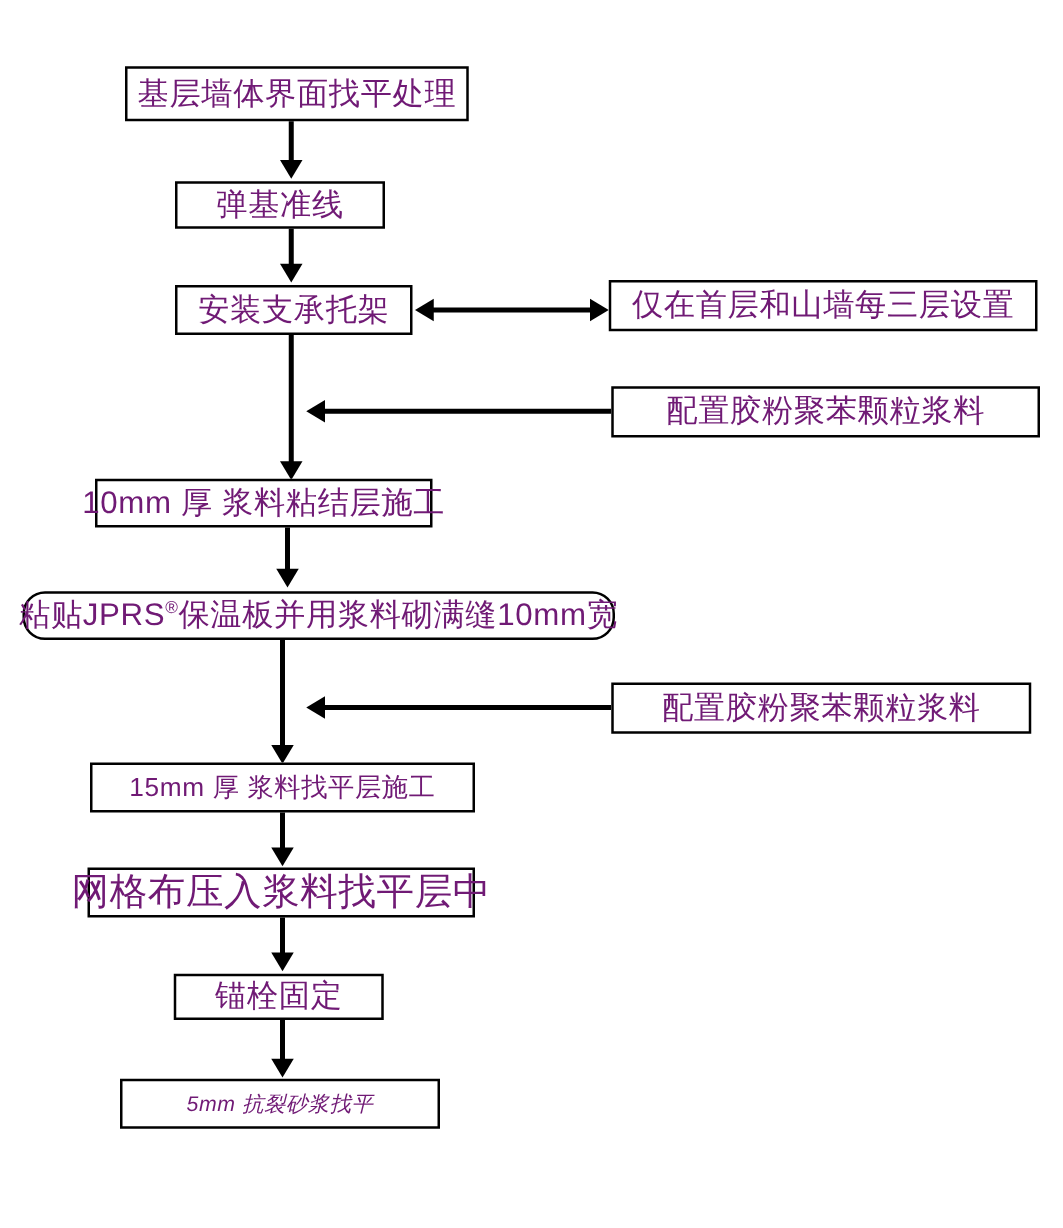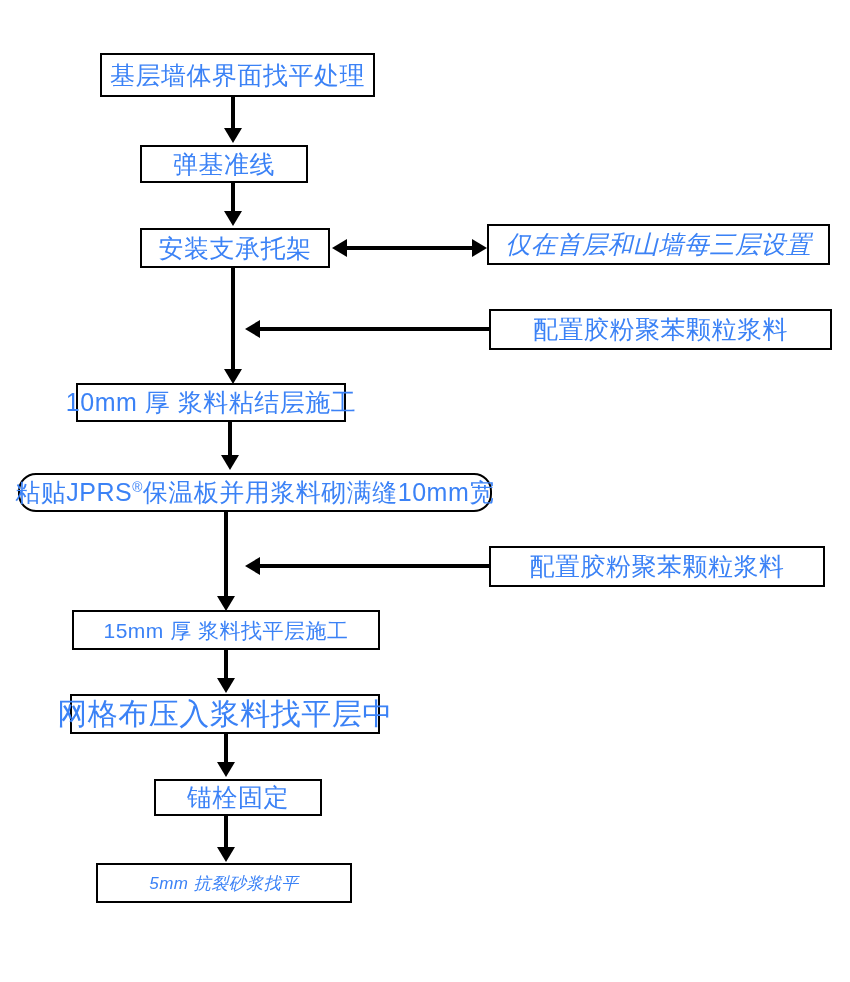--- a/index.html
+++ b/index.html
@@ -16,21 +16,21 @@
     font-family: "Liberation Sans", "DejaVu Sans", sans-serif;
   }
   .node {
     position: absolute;
     box-sizing: border-box;
     border: 2px solid #000000;
     background: #ffffff;
     display: flex;
     align-items: center;
     justify-content: center;
-    color: #3b82f6;
+    color: #701a75;
     white-space: nowrap;
     letter-spacing: 0.5px;
   }
   .node .label {
     display: block;
     line-height: 1;
   }
   .node sup {
     font-size: 0.55em;
     vertical-align: super;
@@ -92,21 +92,21 @@
   <div class="arrowhead-down" style="left:224px; top:211px;"></div>
 
   <div class="node" style="left:140px; top:228px; width:190px; height:40px; font-size:25px;">
     <span class="label">安装支承托架</span>
   </div>
 
   <div class="hline" style="left:345px; top:246px; width:134px;"></div>
   <div class="arrowhead-left" style="left:332px; top:239px;"></div>
   <div class="arrowhead-right" style="left:472px; top:239px;"></div>
 
-  <div class="node" style="left:487px; top:224px; width:343px; height:41px; font-size:25px;font-style:italic;">
+  <div class="node" style="left:487px; top:224px; width:343px; height:41px; font-size:25px;">
     <span class="label">仅在首层和山墙每三层设置</span>
   </div>
 
   <div class="vline" style="left:231px; top:268px; height:103px;"></div>
   <div class="arrowhead-down" style="left:224px; top:369px;"></div>
 
   <div class="hline" style="left:258px; top:327px; width:231px;"></div>
   <div class="arrowhead-left" style="left:245px; top:320px;"></div>
   <div class="node" style="left:489px; top:309px; width:343px; height:41px; font-size:25px;">
     <span class="label">配置胶粉聚苯颗粒浆料</span>
@@ -139,21 +139,21 @@
   <div class="vline" style="left:224px; top:650px; height:30px;"></div>
   <div class="arrowhead-down" style="left:217px; top:678px;"></div>
 
   <div class="node" style="left:70px; top:694px; width:310px; height:40px; font-size:30px;">
     <span class="label">网格布压入浆料找平层中</span>
   </div>
 
   <div class="vline" style="left:224px; top:734px; height:30px;"></div>
   <div class="arrowhead-down" style="left:217px; top:762px;"></div>
 
-  <div class="node" style="left:154px; top:779px; width:168px; height:37px; font-size:25px;">
+  <div class="node" style="left:139px; top:779px; width:168px; height:37px; font-size:25px;">
     <span class="label">锚栓固定</span>
   </div>
 
   <div class="vline" style="left:224px; top:816px; height:33px;"></div>
   <div class="arrowhead-down" style="left:217px; top:847px;"></div>
 
   <div class="node" style="left:96px; top:863px; width:256px; height:40px; font-size:17px;font-style:italic;">
     <span class="label">5mm 抗裂砂浆找平</span>
   </div>
 

